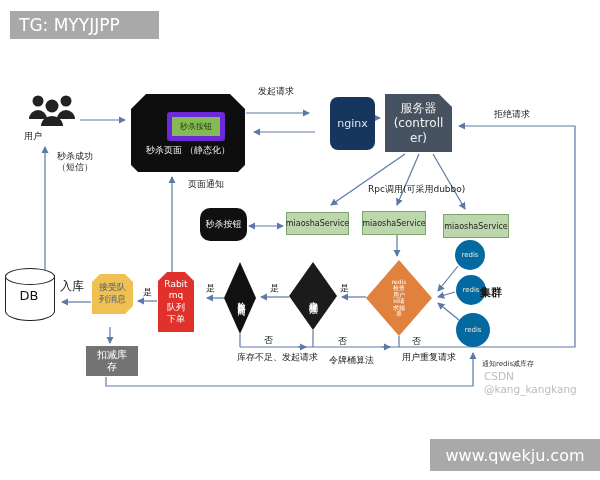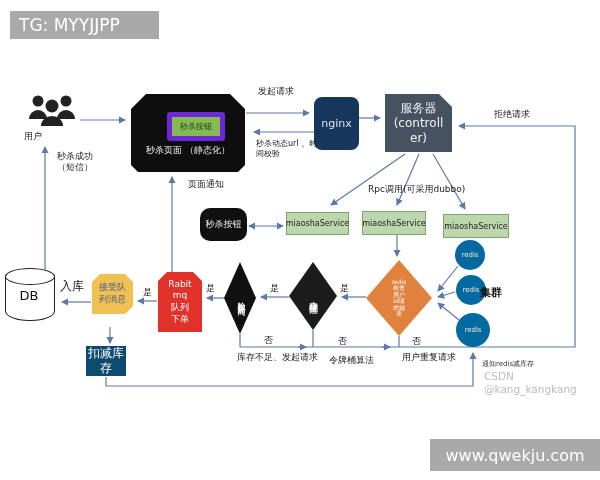--- a/index.html
+++ b/index.html
@@ -12,46 +12,46 @@
   .banner{background:#a9a9a9;color:#ffffff;display:flex;align-items:center;}
   #banner-top{left:10px;top:11px;width:140px;height:28px;font-size:17px;padding-left:9px;}
   #banner-bottom{left:430px;top:439px;width:170px;height:32px;font-size:16px;justify-content:center;}
   
   #page-box{left:131px;top:94px;width:114px;height:78px;background:#0e0e0e;
     clip-path:polygon(15px 0,calc(100% - 15px) 0,100% 15px,100% calc(100% - 7px),calc(100% - 7px) 100%,7px 100%,0 calc(100% - 7px),0 15px);}
   #seckill-btn{left:36px;top:18px;width:48px;height:19px;background:#84b954;border:5px solid #6d28d9;
     border-radius:3px;font-size:8px;color:#1d3a0a;}
   #page-title{left:0;top:50px;width:114px;font-size:9px;color:#f2f2f2;text-align:center;}
   
-  #nginx-box{left:314px;top:97px;width:45px;height:53px;background:#17365d;border-radius:8px;
+  #nginx-box{left:330px;top:97px;width:45px;height:53px;background:#17365d;border-radius:8px;
     color:#dce4ef;font-size:11px;}
   #server-box{left:385px;top:94px;width:67px;height:58px;background:#46525f;color:#f2f2f2;
     font-size:12px;line-height:1.25;white-space:pre-line;
     clip-path:polygon(0 0,calc(100% - 13px) 0,100% 13px,100% 100%,0 100%);}
   
   .service{background:#bcd6ae;border:1px solid #7fa56d;font-size:8px;color:#222;}
   #svc-degrade{left:200px;top:208px;width:47px;height:33px;background:#101010;border-radius:10px;
     color:#f0f0f0;font-size:9px;}
   
   .redis{border-radius:50%;background:#0369a1;color:#efe8cf;font-size:7px;}
   
   .diamond{clip-path:polygon(50% 0,100% 50%,50% 100%,0 50%);}
   #freq-diamond{left:366px;top:260px;width:66px;height:76px;background:#e0823e;}
   #freq-text{font-size:6px;line-height:6.5px;color:#fff;white-space:pre-line;text-align:center;}
   #token-diamond{left:289px;top:262px;width:48px;height:68px;background:#1b1b1b;}
   #stock-diamond{left:224px;top:262px;width:32px;height:72px;background:#111;}
   .vtext{writing-mode:vertical-rl;text-orientation:upright;color:#fff;font-size:8px;letter-spacing:1px;}
   
-  #mq-box{left:158px;top:272px;width:44px;height:60px;background:#e0312a;color:#fff;font-size:9px;
+  #mq-box{left:158px;top:272px;width:36px;height:60px;background:#e0312a;color:#fff;font-size:9px;
     line-height:1.3;white-space:pre-line;
     clip-path:polygon(9px 0,calc(100% - 9px) 0,100% 9px,100% 100%,0 100%,0 9px);}
   #queue-box{left:92px;top:274px;width:41px;height:40px;background:#f0c052;color:#4a5f85;font-size:9px;
     line-height:1.3;white-space:pre-line;
     clip-path:polygon(8px 0,calc(100% - 8px) 0,100% 8px,100% calc(100% - 8px),calc(100% - 8px) 100%,0 100%,0 8px);}
-  #deduct-box{left:86px;top:346px;width:40px;height:30px;background:#0c4a6e;color:#fff;font-size:12px;
+  #deduct-box{left:86px;top:346px;width:52px;height:30px;background:#737373;color:#fff;font-size:10px;
     line-height:1.25;white-space:pre-line;}
   
   #db-body{left:5px;top:275px;width:48px;height:45px;background:#fff;border:1.5px solid #222;border-top:none;
     border-radius:0 0 24px 24px / 0 0 10px 10px;}
   #db-top{left:5px;top:268px;width:48px;height:15px;background:#fff;border:1.5px solid #222;border-radius:50%;}
   #db-label{left:5px;top:288px;width:48px;text-align:center;font-size:13px;color:#111;}
   #watermark{color:#bcbcbc;font-size:10.5px;}
 </style>
 </head>
 <body>
@@ -151,22 +151,20 @@
 下单</div>
   <div id="queue-box" class="abs ctr">接受队
 列消息</div>
   <div id="deduct-box" class="abs ctr">扣减库
 存</div>
   <div id="db-body" class="abs"></div>
   <div id="db-top" class="abs"></div>
   <div id="db-label" class="abs">DB</div>
 
   <div class="lbl" style="left:258px;top:86px;">发起请求</div>
-  <div class="lbl" style="left:256px;top:139px;font-size:8px;">秒杀动态url 、时
-间校验</div>
   <div class="lbl" style="left:494px;top:109px;">拒绝请求</div>
   <div class="lbl" style="left:368px;top:184px;">Rpc调用(可采用dubbo)</div>
   <div class="lbl" style="left:188px;top:179px;">页面通知</div>
   <div class="lbl" style="left:50px;top:151px;text-align:center;width:50px;">秒杀成功
 （短信）</div>
   <div class="lbl" style="left:60px;top:279px;font-size:12px;color:#111;">入库</div>
 
   <div class="lbl" style="left:340px;top:283px;">是</div>
   <div class="lbl" style="left:270px;top:283px;">是</div>
   <div class="lbl" style="left:206px;top:283px;">是</div>

